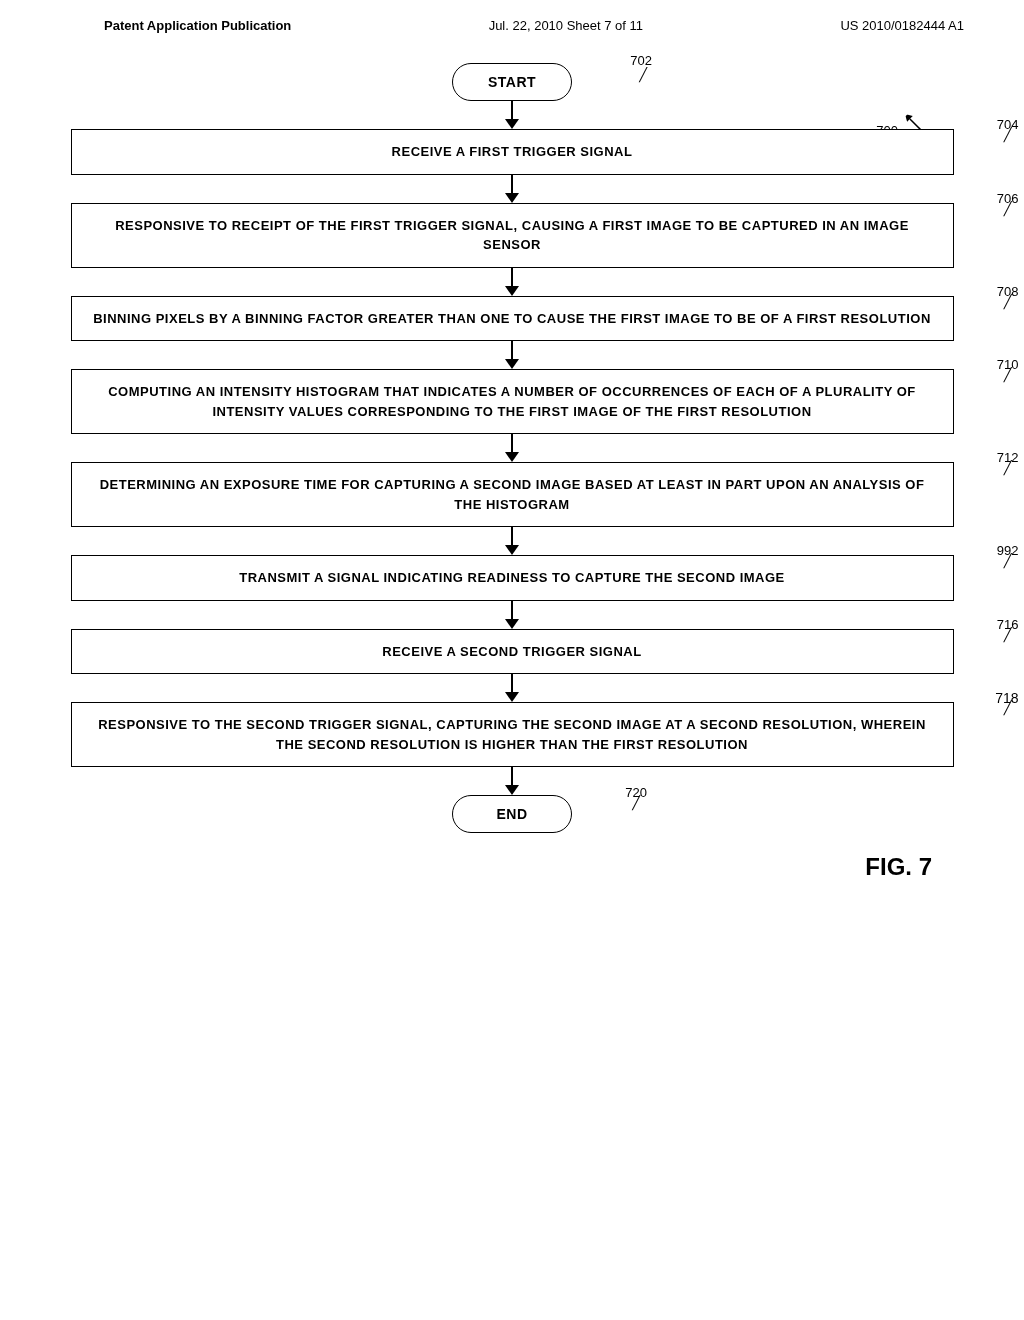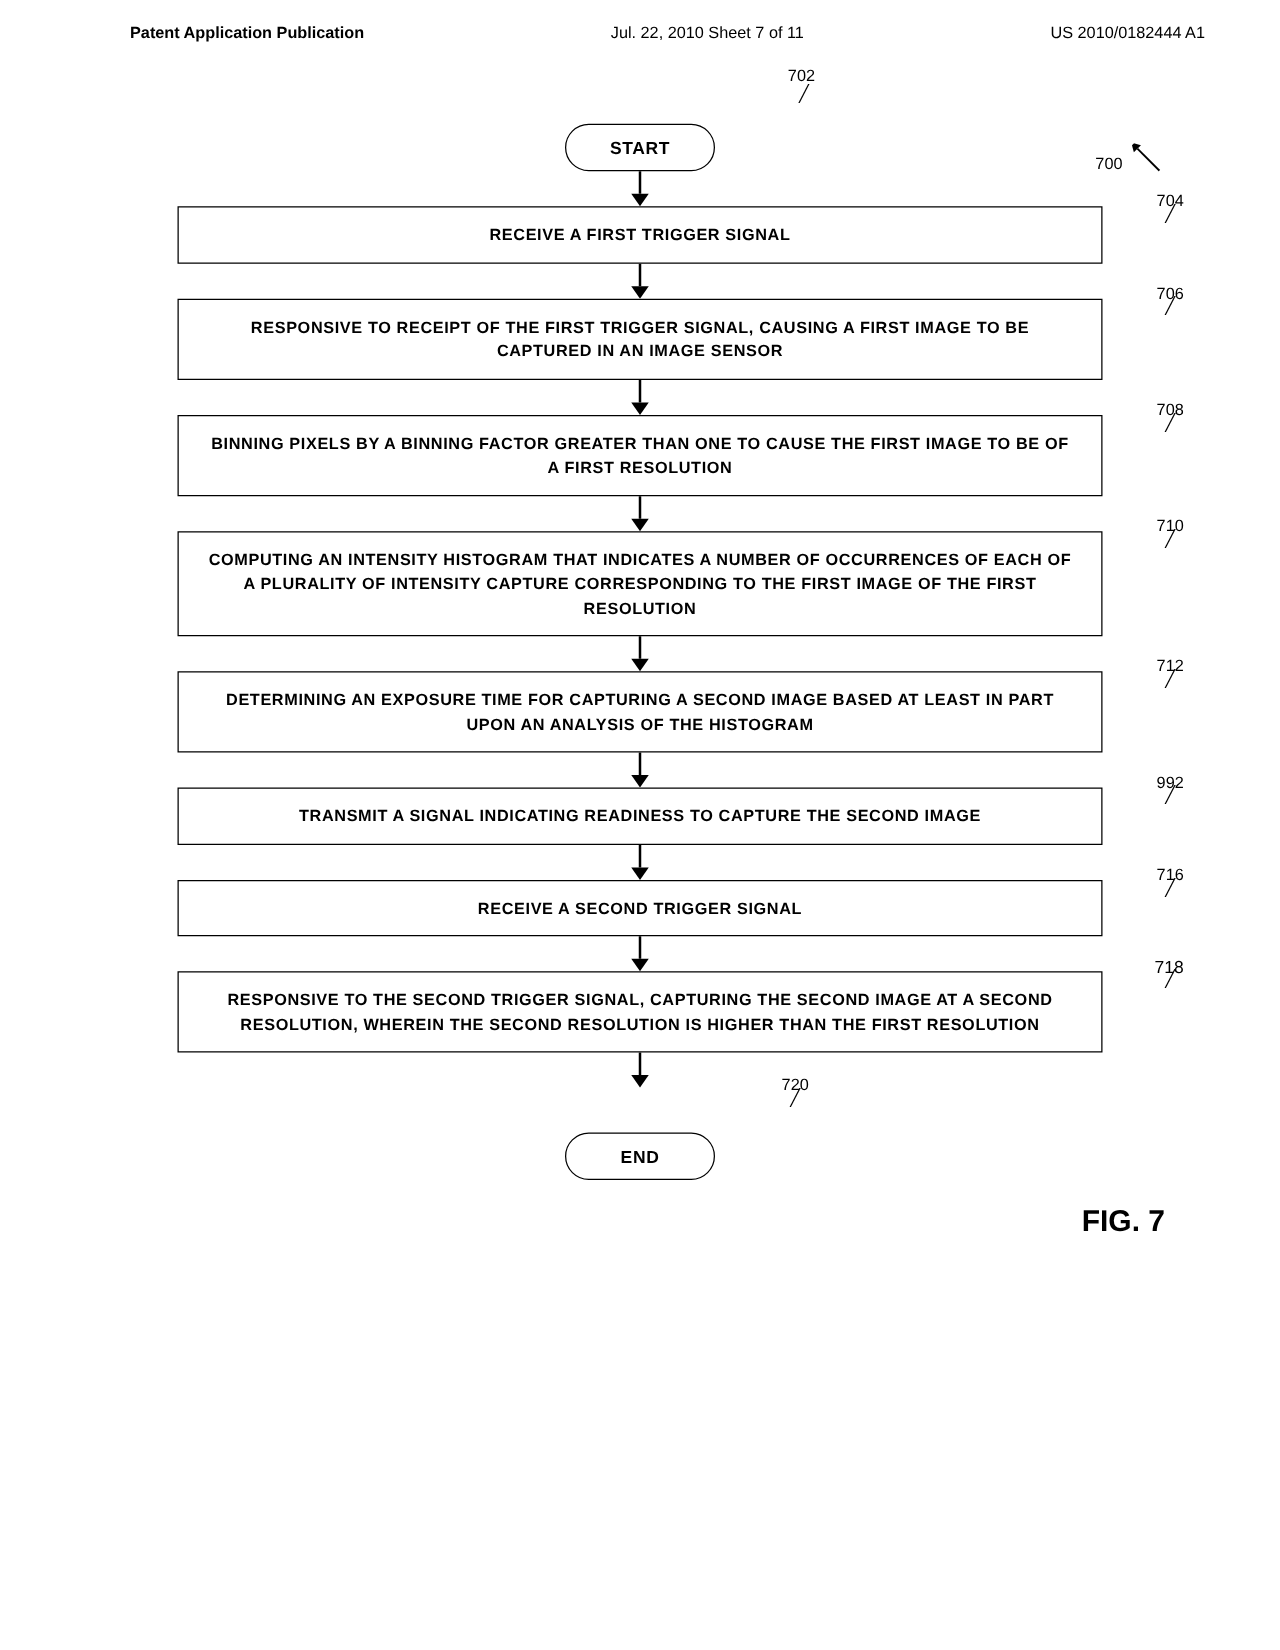--- a/index.html
+++ b/index.html
@@ -33,32 +33,31 @@
     .rounded-box {
       border: 1.5px solid #000;
       border-radius: 30px;
       padding: 10px 30px;
       text-align: center;
       font-size: 14px;
       font-weight: bold;
       letter-spacing: 0.5px;
       background: #fff;
       min-width: 120px;
-      margin-top: 36px;
     }
 
     .rect-box {
       border: 1.5px solid #000;
       padding: 12px 20px;
       text-align: center;
       font-size: 13px;
       font-weight: bold;
       letter-spacing: 0.5px;
       background: #fff;
-      width: 740px;
+      width: 883px;
       line-height: 1.5;
     }
 
     .arrow {
       display: flex;
       flex-direction: column;
       align-items: center;
       height: 30px;
       position: relative;
     }
@@ -169,21 +168,21 @@
 
       <div class="arrow" style="height:28px;">
         <div class="arrow-line"></div>
         <div class="arrow-head"></div>
       </div>
 
       <div class="row-with-ref">
         <div style="position:relative;">
           <div class="rect-box">COMPUTING AN INTENSITY HISTOGRAM THAT INDICATES A
 NUMBER OF OCCURRENCES OF EACH OF A PLURALITY OF
-INTENSITY CAPTURE CORRESPONDING TO THE FIRST IMAGE OF THE
+INTENSITY VALUES CORRESPONDING TO THE FIRST IMAGE OF THE
 FIRST RESOLUTION</div>
           <span style="position:absolute; right:-65px; top:-12px; font-size:13px;">710</span>
           <span style="position:absolute; right:-58px; top:-2px; font-size:13px;">╱</span>
         </div>
       </div>
 
       <div class="arrow" style="height:28px;">
         <div class="arrow-line"></div>
         <div class="arrow-head"></div>
       </div>

